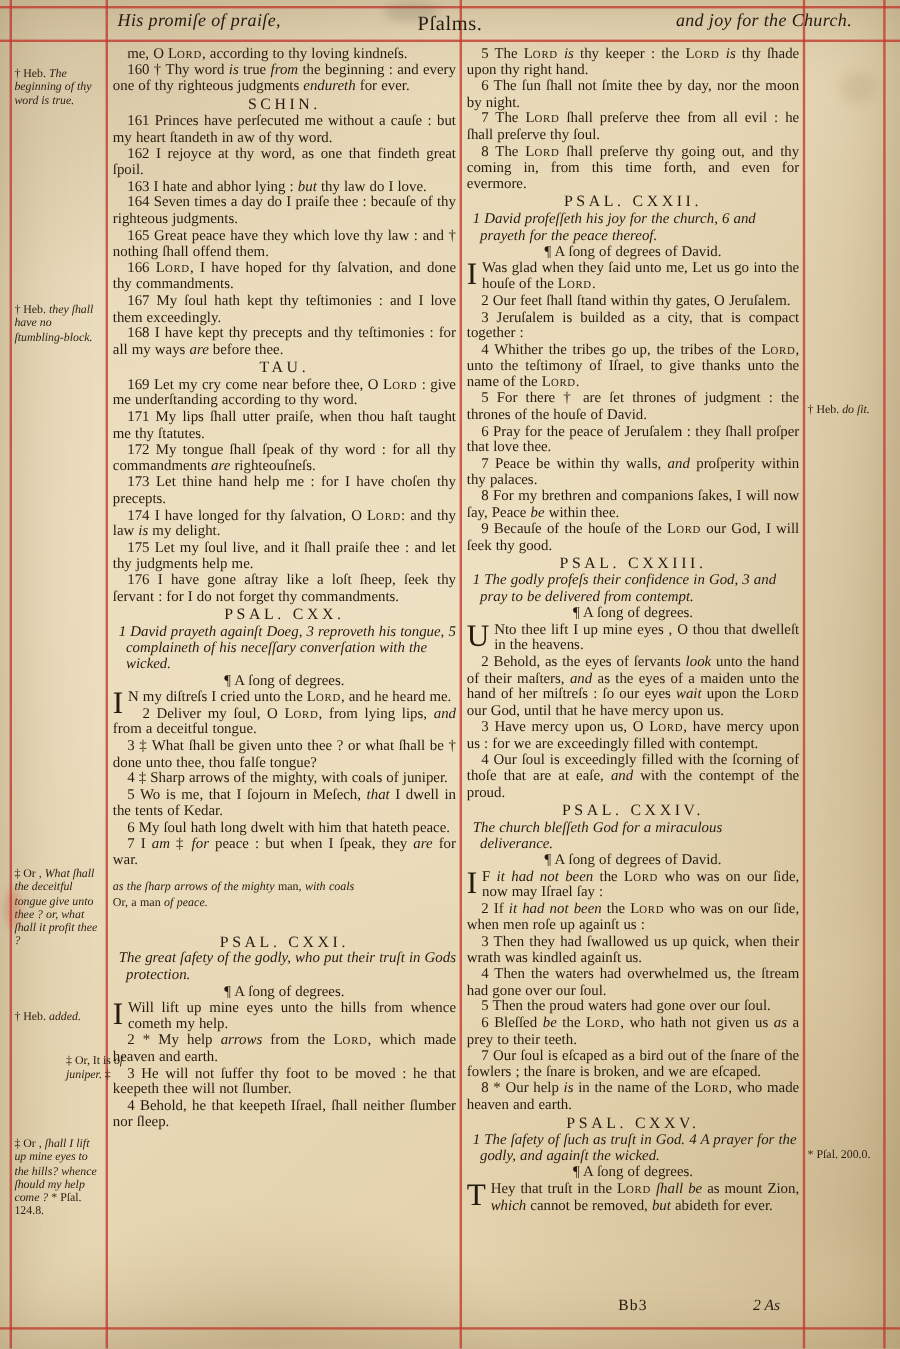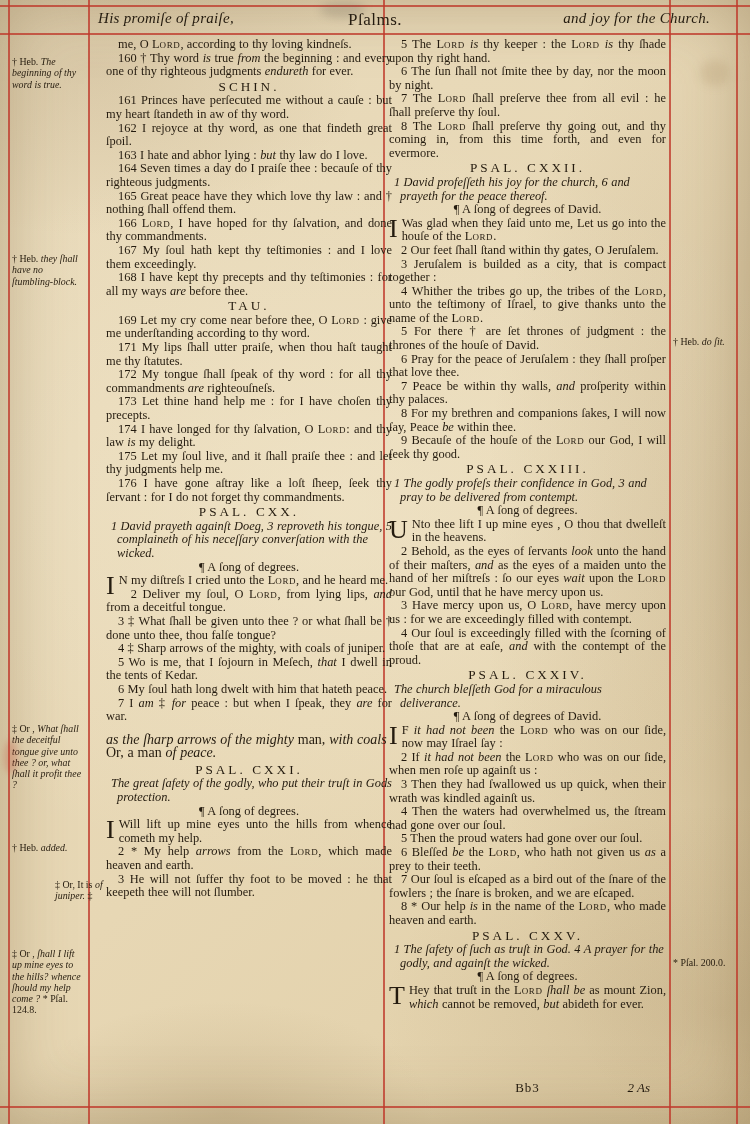--- a/index.html
+++ b/index.html
@@ -20,21 +20,21 @@
   .vrule{position:absolute;top:0;bottom:0;width:2px;background:var(--rule,#bf3a2b);opacity:.78;}
   .hrule{position:absolute;left:0;right:0;height:2px;background:var(--rule,#bf3a2b);opacity:.78;}
   .hdr{position:absolute;top:10px;font-size:15px;font-style:italic;letter-spacing:.3px;white-space:nowrap;}
   .hdr-center{left:0;width:100%;text-align:center;font-style:normal;font-size:17px;letter-spacing:.5px;}
   .col{position:absolute;text-align:justify;font-size:12.4px;line-height:13.6px;word-spacing:.3px;}
   .verse{margin:0;text-indent:12px;}
   .phead{margin:1px 0;text-align:center;text-indent:0;font-size:13.2px;letter-spacing:3px;white-space:nowrap;}
   .argument{margin:0;font-style:italic;padding-left:11px;text-indent:-6px;text-align:left;}
   .song{margin:0;text-align:center;text-indent:0;}
   .dropcap{float:left;font-size:26px;line-height:22px;margin:1px 4px 0 0;}
-  .overflow-note{margin:9px 0 3px 0;text-align:left;font-size:14px;}
+  .overflow-note{margin:9px 0 18px 0;text-align:left;font-size:10px;}
   .overflow-note div{margin:0;}
   .margin-note{position:absolute;font-size:9.9px;line-height:11.3px;text-align:left;color:#2b2113;}
   .mn-left{left:12px;width:74px;}
   .mn-right{left:673px;width:62px;}
   .sc{font-variant:small-caps;letter-spacing:.6px;}
   .sigrow{position:absolute;left:389px;width:277px;top:1080px;font-size:13px;}
   .sig{position:absolute;left:50%;transform:translateX(-50%);letter-spacing:1px;}
   .catch{position:absolute;right:16px;font-style:italic;}
   .stain{position:absolute;border-radius:50%;pointer-events:none;}
 </style>
@@ -49,21 +49,21 @@
   <div class="vrule" style="left:8px"></div>
   <div class="vrule" style="left:88px"></div>
   <div class="vrule" style="left:383px"></div>
   <div class="vrule" style="left:669px"></div>
   <div class="vrule" style="left:736px"></div>
 
   <div class="hdr" style="left:98px">His promiſe of praiſe,</div>
   <div class="hdr hdr-center">Pſalms.</div>
   <div class="hdr" style="right:40px">and joy for the Church.</div>
 
-  <div class="col" id="col-left" style="left:106px;top:38px;width:286px;">
+  <div class="col" id="col-left" style="left:94px;top:38px;width:286px;">
       <p class="verse">me, O L<span class="sc">ord</span>, according to thy loving kindneſs.</p>
       <p class="verse">160 † Thy word <i>is</i> true <i>from</i> the beginning : and every one of thy righteous judgments <i>endureth</i> for ever.</p>
       <p class="phead">SCHIN.</p>
       <p class="verse">161 Princes have perſecuted me without a cauſe : but my heart ſtandeth in aw of thy word.</p>
       <p class="verse">162 I rejoyce at thy word, as one that findeth great ſpoil.</p>
       <p class="verse">163 I hate and abhor lying : <i>but</i> thy law do I love.</p>
       <p class="verse">164 Seven times a day do I praiſe thee : becauſe of thy righteous judgments.</p>
       <p class="verse">165 Great peace have they which love thy law : and † nothing ſhall offend them.</p>
       <p class="verse">166 L<span class="sc">ord</span>, I have hoped for thy ſalvation, and done thy commandments.</p>
       <p class="verse">167 My ſoul hath kept thy teſtimonies : and I love them exceedingly.</p>
@@ -89,20 +89,21 @@
       <div class="overflow-note">
         <div><i>as the ſharp arrows of the mighty</i> man, <i>with coals</i></div>
         <div>Or, a man <i>of peace.</i></div>
       </div>
       <p class="phead">PSAL. CXXI.</p>
       <p class="argument">The great ſafety of the godly, who put their truſt in Gods protection.</p>
       <p class="song">¶ A ſong of degrees.</p>
       <p class="verse" style="text-indent: 0px;"><span class="dropcap">I</span>Will lift up mine eyes unto the hills from whence cometh my help.</p>
       <p class="verse">2 * My help <i>arrows</i> from the L<span class="sc">ord</span>, which made heaven and earth.</p>
       <p class="verse">3 He will not ſuffer thy foot to be moved : he that keepeth thee will not ſlumber.</p>
+      <p class="verse">4 Behold, he that keepeth Iſrael, ſhall neither ſlumber nor ſleep.</p>
     </div>
   <div class="col" id="col-right" style="left:389px;top:38px;width:277px;">
       <p class="verse">5 The L<span class="sc">ord</span> <i>is</i> thy keeper : the L<span class="sc">ord</span> <i>is</i> thy ſhade upon thy right hand.</p>
       <p class="verse">6 The ſun ſhall not ſmite thee by day, nor the moon by night.</p>
       <p class="verse">7 The L<span class="sc">ord</span> ſhall preſerve thee from all evil : he ſhall preſerve thy ſoul.</p>
       <p class="verse">8 The L<span class="sc">ord</span> ſhall preſerve thy going out, and thy coming in, from this time forth, and even for evermore.</p>
       <p class="phead">PSAL. CXXII.</p>
       <p class="argument">1 David profeſſeth his joy for the church, 6 and prayeth for the peace thereof.</p>
       <p class="song">¶ A ſong of degrees of David.</p>
       <p class="verse" style="text-indent: 0px;"><span class="dropcap">I</span>Was glad when they ſaid unto me, Let us go into the houſe of the L<span class="sc">ord</span>.</p>

